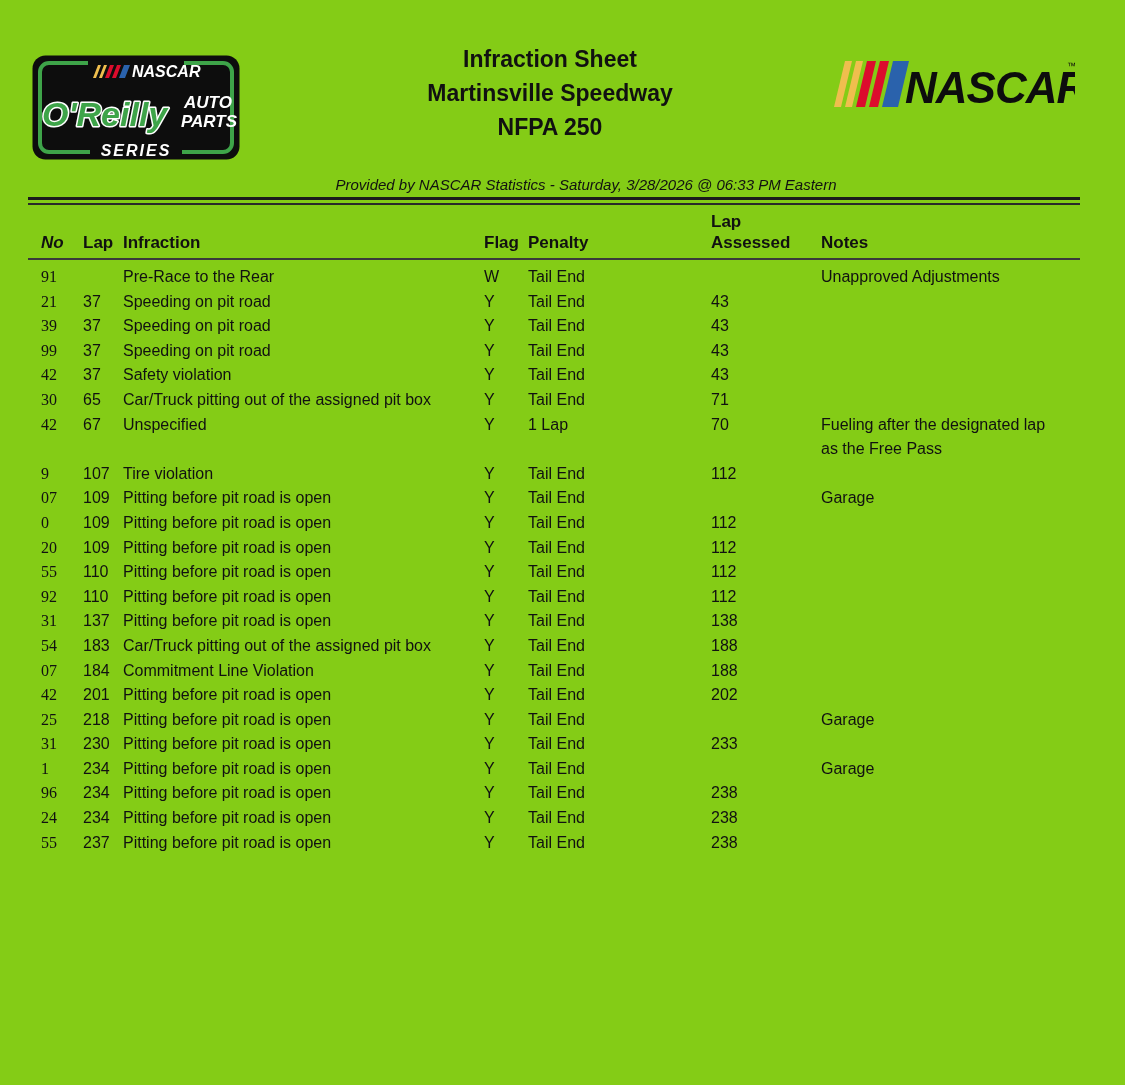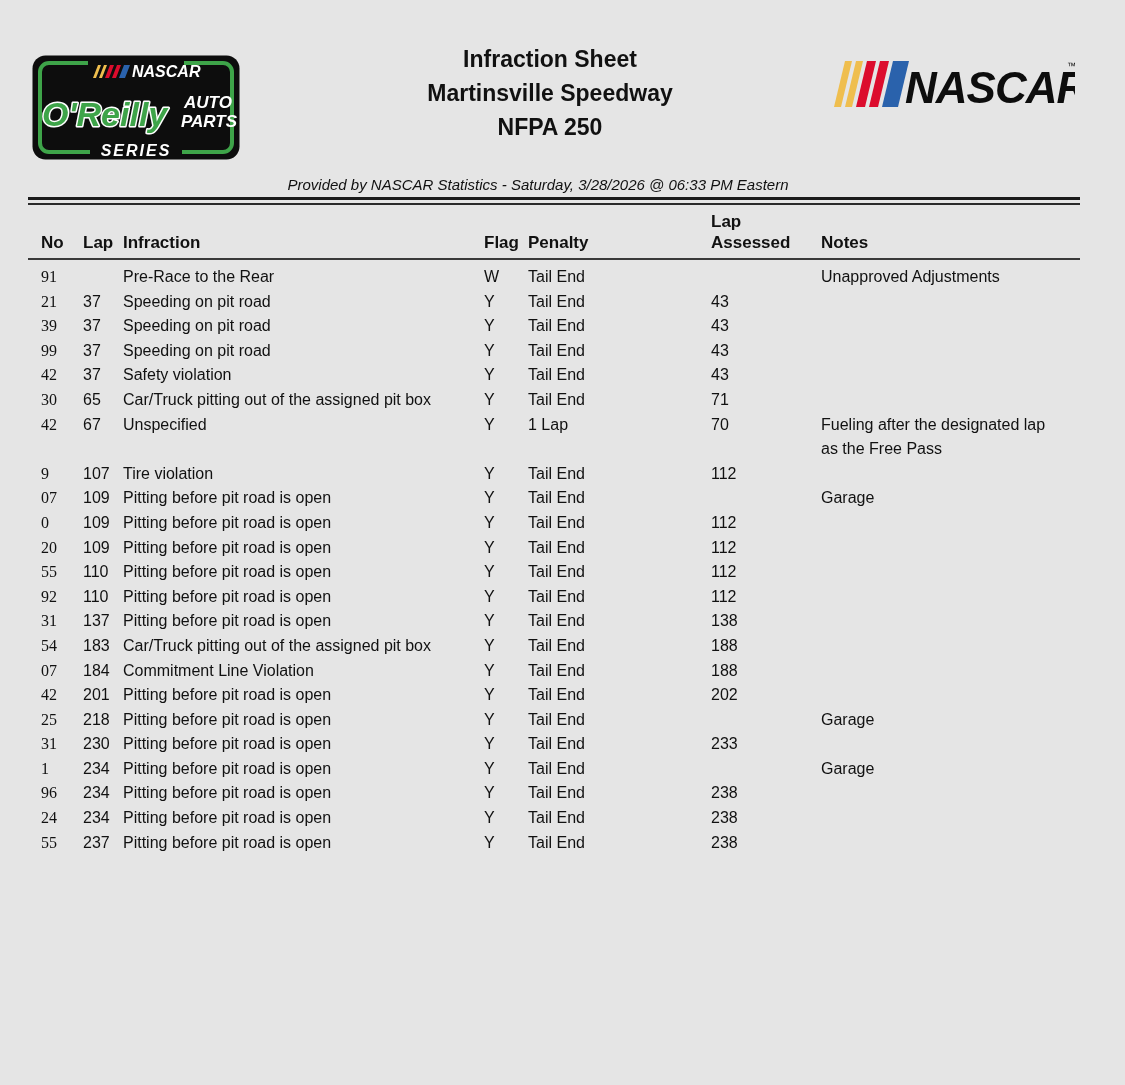--- a/index.html
+++ b/index.html
@@ -1,35 +1,35 @@
 <!DOCTYPE html>
 <html><head>
 <meta charset="utf-8">
 <style>
   html, body { margin: 0; padding: 0; background: #ffffff; }
   .page {
     position: relative;
     width: 1125px;
     height: 1085px;
-    background: #e5e5e5;
+    background: #84cc16;
     font-family: "Liberation Sans", sans-serif;
     color: #111111;
     overflow: hidden;
   }
 
   
   .series-logo { position: absolute; left: 32px; top: 55px; }
   .title-block {
     position: absolute; top: 42px; left: 12px; width: 1076px;
     text-align: center; font-weight: bold; font-size: 23px; line-height: 34px;
   }
   .nascar-logo { position: absolute; left: 833px; top: 57px; }
   .provided-line {
     position: absolute; top: 176px; left: 0; width: 1076px;
-    text-align: center; font-style: italic; font-size: 15px;
+    text-align: center; font-style: italic; font-size: 15px; padding-left: 48px;
   }
 
   
   .rule-double {
     position: absolute; top: 197px; left: 28px; width: 1052px;
     height: 3px; border-top: 3px solid #1b1b1b; border-bottom: 2px solid #2a2a2a;
   }
 
   
   table.infractions {
@@ -43,21 +43,21 @@
   col.c-penalty { width: 183px; }
   col.c-assessed { width: 110px; }
   col.c-notes { width: 259px; }
 
   thead th {
     text-align: left; vertical-align: bottom;
     font-weight: bold; font-size: 17px; line-height: 21px;
     padding: 6px 0 5px 0; white-space: pre-line;
     border-bottom: 2px solid #3a3a3a;
   }
-  thead th:first-child { padding-left: 13px; }
+  thead th:first-child { padding-left: 13px; font-style: italic; }
 
   tbody td {
     font-size: 16px; line-height: 24.6px;
     vertical-align: top; padding: 0;
   }
   tbody td:first-child { padding-left: 13px; font-family: Liberation Serif, serif; }
   tbody td.cell-notes { padding-right: 26px; }
   tbody tr:first-child td { padding-top: 5px; }
 </style>
 </head>

